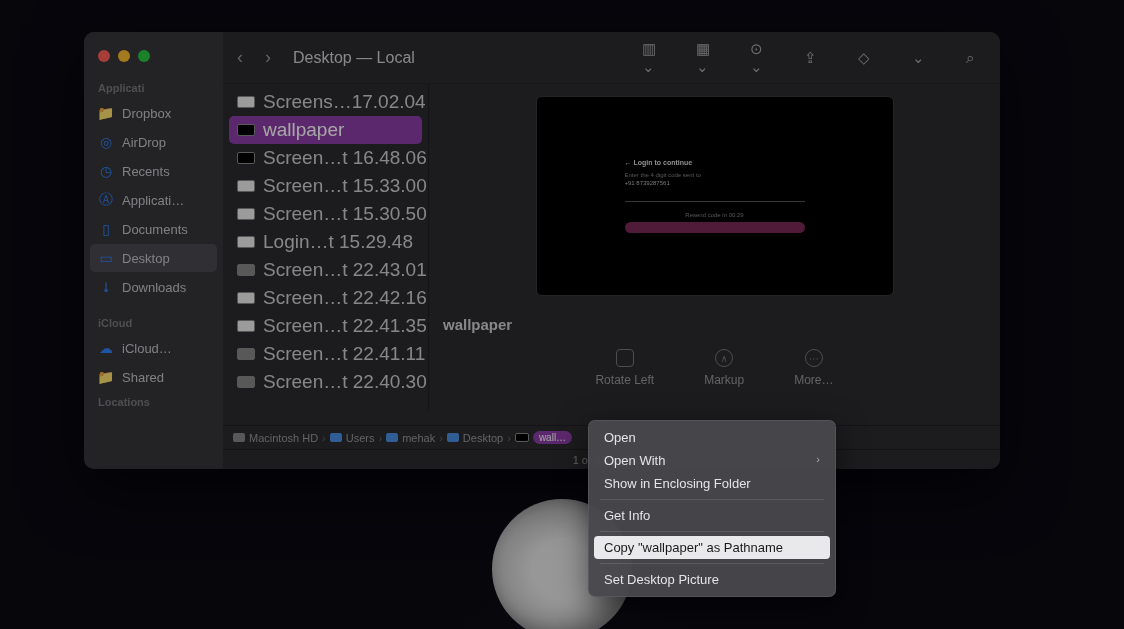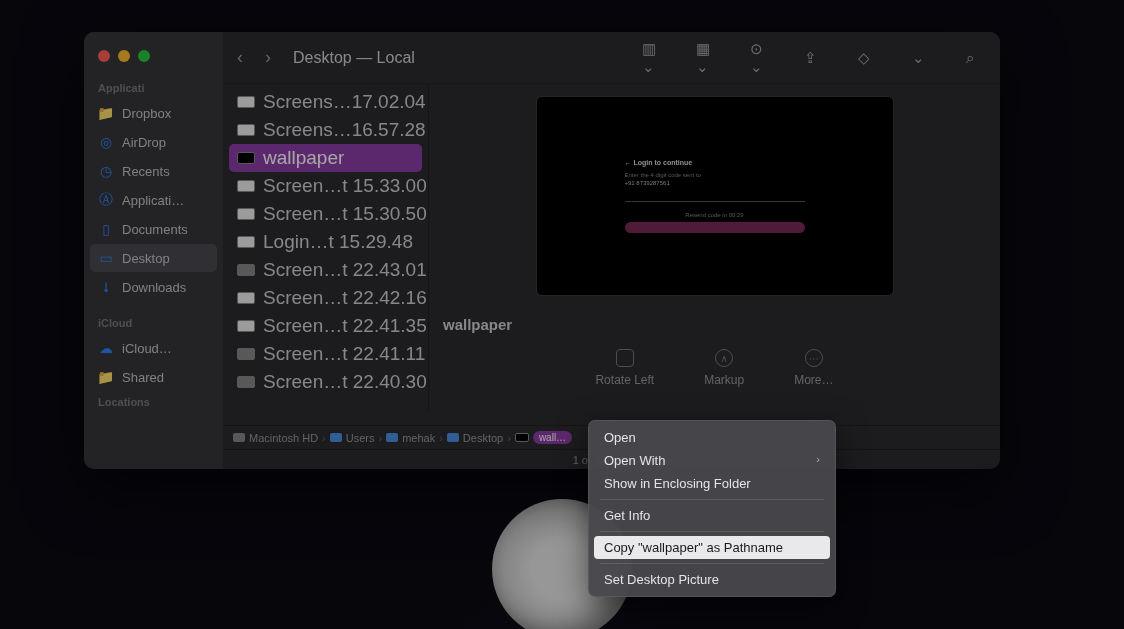--- a/index.html
+++ b/index.html
@@ -327,27 +327,27 @@
       <span class="tb-icon">⌄</span>
       <span class="tb-icon">⌕</span>
     </div>
 
     <div class="content">
       <div class="filelist">
         <div class="file-row">
             <span class="file-icon light"></span>
             <span>Screens…17.02.04</span>
           </div>
-        <div class="file-row">
-            <span class="file-icon light"></span>
-            <span>Screens…16.57.28</span>
-          </div>
         <div class="file-row selected">
             <span class="file-icon dark"></span>
             <span>wallpaper</span>
+          </div>
+        <div class="file-row">
+            <span class="file-icon dark"></span>
+            <span>Screen…t 16.48.06</span>
           </div>
         <div class="file-row">
             <span class="file-icon light"></span>
             <span>Screen…t 15.33.00</span>
           </div>
         <div class="file-row">
             <span class="file-icon light"></span>
             <span>Screen…t 15.30.50</span>
           </div>
         <div class="file-row">

